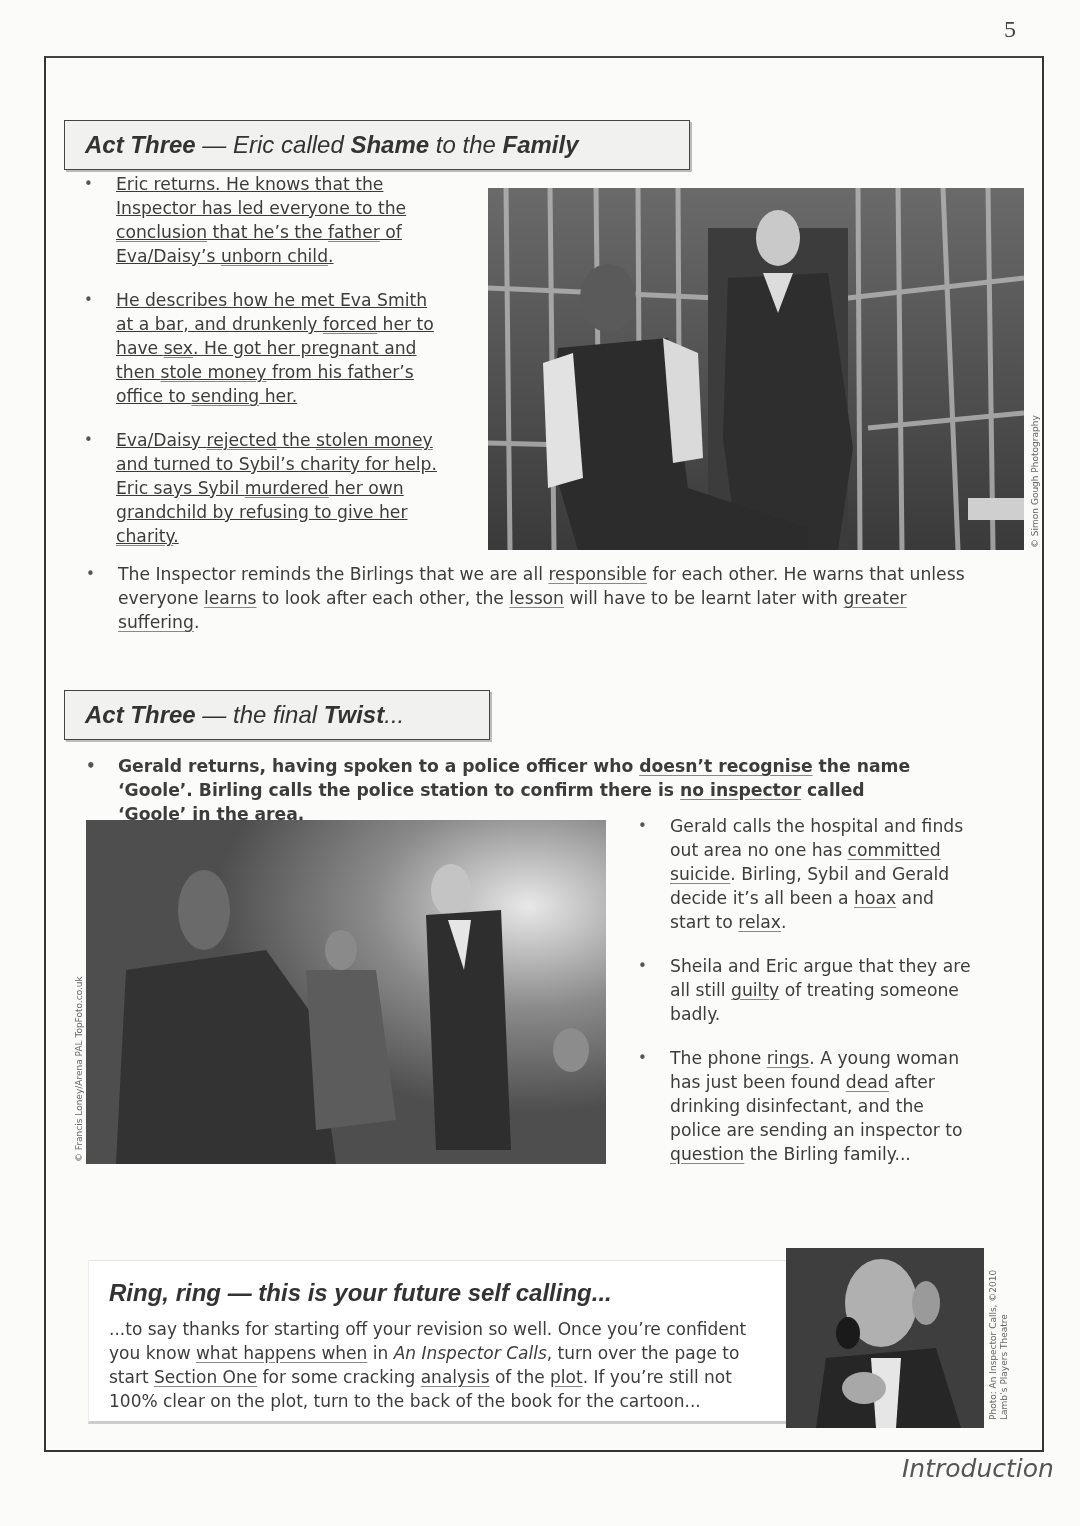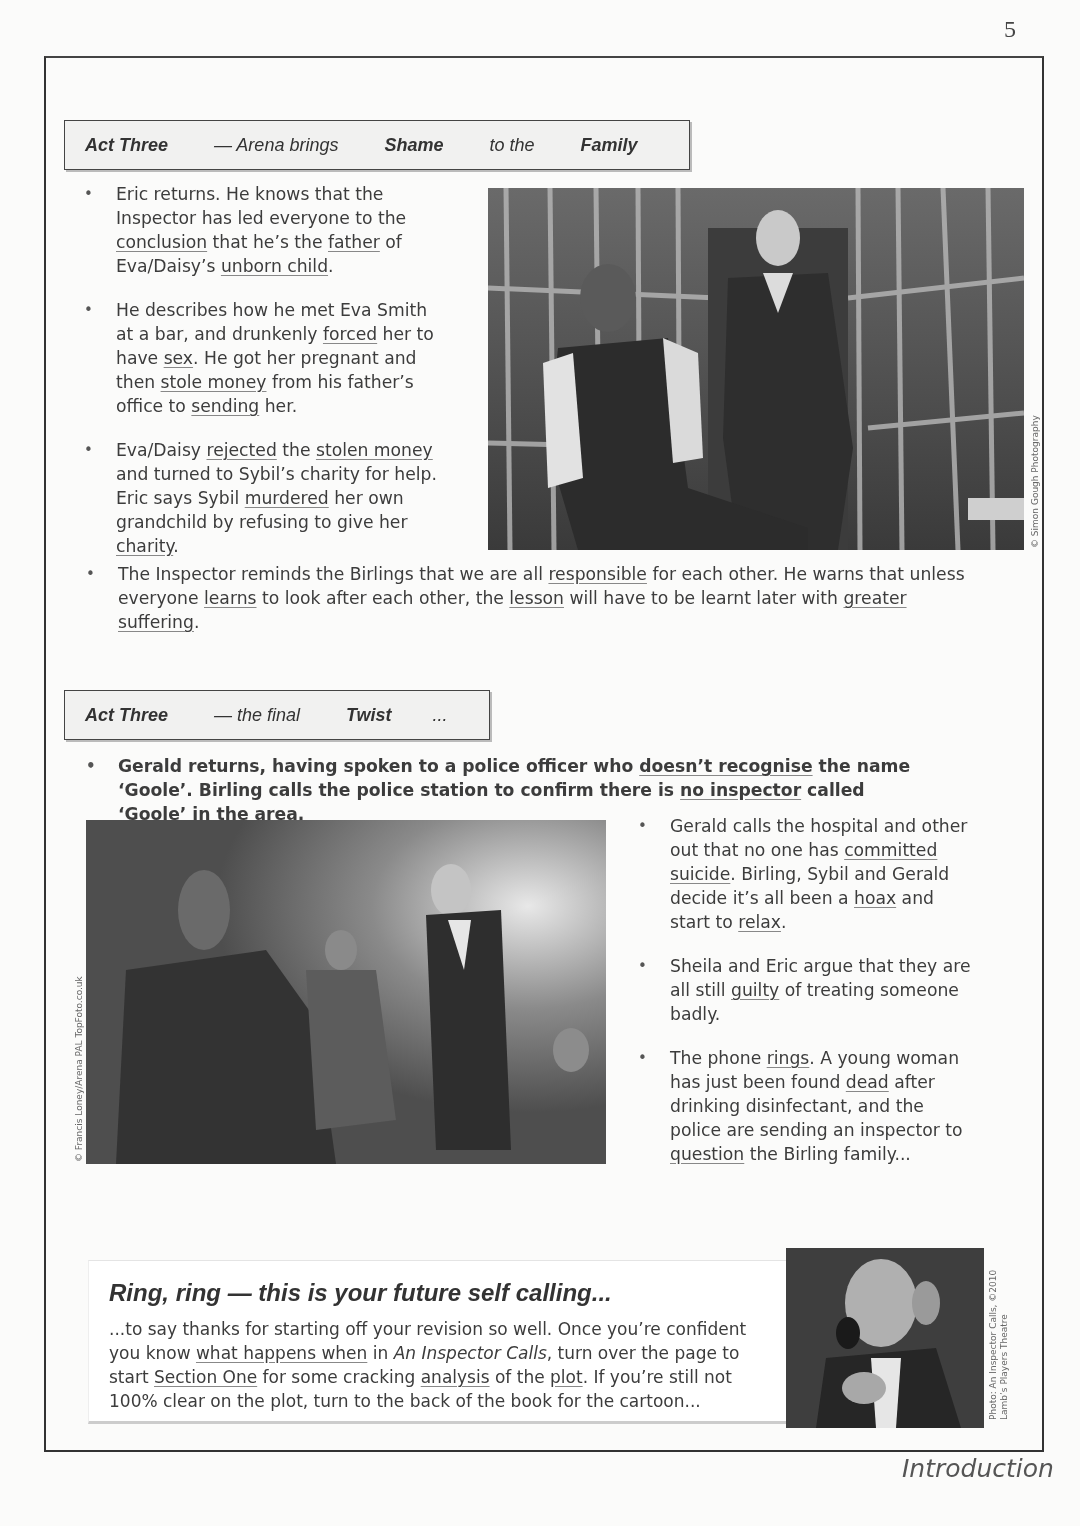--- a/index.html
+++ b/index.html
@@ -13,22 +13,22 @@
     font-family: "Liberation Serif", serif; font-size: 24px; color: #444;
   }
   .frame {
     position: absolute; left: 44px; top: 56px; width: 1000px; height: 1396px;
     border: 2px solid #333; border-top-color: #444; box-sizing: border-box;
   }
   .section-title {
     position: absolute; background: #f1f1f0;
     border: 1.5px solid #444; box-shadow: 2px 2px 0 #bbb;
     font-family: "Liberation Sans", sans-serif; font-style: italic;
-    font-size: 18px; color: #333; padding: 0 12px 0 20px; box-sizing: border-box;
-    display: flex; align-items: center; white-space: nowrap; gap: 41px;
+    font-size: 24px; color: #333; padding: 0 12px 0 20px; box-sizing: border-box;
+    display: flex; align-items: center; white-space: nowrap;
   }
   .section-title b { font-weight: bold; }
   .section-title .light { font-weight: normal; }
   .bullets { position: absolute; margin: 0; padding: 0; list-style: none; }
   .bullets li {
     position: relative; padding-left: 34px; font-size: 17.2px; line-height: 24px;
     color: #3c3c3c; margin-bottom: 20px;
   }
   .bullets li::before {
     content: "•"; position: absolute; left: 2px; top: 0; color: #555; font-size: 15px;
@@ -63,27 +63,27 @@
 </style>
 </head>
 <body>
 
 <div class="page-number">5</div>
 
 <div class="frame"></div>
 
 <div class="section-title" style="left:64px; top:120px; width:626px; height:50px;">
   <b>Act Three</b>
-  <span class="light" style="white-space:pre"> — Arena brings </span>
+  <span class="light" style="white-space:pre"> — Eric called </span>
   <b>Shame</b>
   <span class="light" style="white-space:pre"> to the </span>
   <b>Family</b>
 </div>
 
-<ul class="bullets" id="s1-bullets" style="left:82px; top:182px; width:360px;">
+<ul class="bullets" id="s1-bullets" style="left:82px; top:172px; width:360px;text-decoration:underline;">
     <li><span>Eric returns.  He knows that the Inspector has led everyone to the </span><u>conclusion</u><span> that he’s the </span><u>father</u><span> of Eva/Daisy’s </span><u>unborn child</u><span>.</span></li>
     <li><span>He describes how he met Eva Smith at a bar, and drunkenly </span><u>forced</u><span> her to have </span><u>sex</u><span>.  He got her pregnant and then </span><u>stole money</u><span> from his father’s office to </span><u>sending</u><span> her.</span></li>
     <li><span>Eva/Daisy </span><u>rejected</u><span> the </span><u>stolen money</u><span> and turned to Sybil’s charity for help.  Eric says Sybil </span><u>murdered</u><span> her own grandchild by refusing to give her </span><u>charity</u><span>.</span></li>
   </ul>
 
 <div class="photo" style="left:488px; top:188px; width:536px; height:362px; background:#4a4a4a;">
   <svg width="536" height="362" viewBox="0 0 536 362">
     <defs>
       <linearGradient id="g1" x1="0" y1="0" x2="0" y2="1">
         <stop offset="0" stop-color="#6a6a6a"></stop>
@@ -152,21 +152,21 @@
     <path d="M220 150 L290 150 L310 300 L230 310 Z" fill="#5c5c5c"></path>
     <ellipse cx="365" cy="70" rx="20" ry="26" fill="#c4c4c4"></ellipse>
     <path d="M340 95 L415 90 L425 330 L350 330 Z" fill="#2e2e2e"></path>
     <path d="M362 100 L385 100 L378 150 Z" fill="#e6e6e6"></path>
     <ellipse cx="485" cy="230" rx="18" ry="22" fill="#8c8c8c"></ellipse>
   </svg>
 </div>
 <div class="credit" style="left:74px; top:1162px; transform: rotate(-90deg);">© Francis Loney/Arena PAL  TopFoto.co.uk</div>
 
 <ul class="bullets" id="s2-bullets" style="left:636px; top:814px; width:340px;">
-    <li><span>Gerald calls the hospital and other out that no one has </span><u>committed suicide</u><span>.  Birling, Sybil and Gerald decide it’s all been a </span><u>hoax</u><span> and start to </span><u>relax</u><span>.</span></li>
+    <li><span>Gerald calls the hospital and finds out area no one has </span><u>committed suicide</u><span>.  Birling, Sybil and Gerald decide it’s all been a </span><u>hoax</u><span> and start to </span><u>relax</u><span>.</span></li>
     <li><span>Sheila and Eric argue that they are all still </span><u>guilty</u><span> of treating someone badly.</span></li>
     <li><span>The phone </span><u>rings</u><span>.  A young woman has just been found </span><u>dead</u><span> after drinking disinfectant, and the police are sending an inspector to </span><u>question</u><span> the Birling family...</span></li>
   </ul>
 
 <div class="tip-box">
   <div class="tip-title">Ring, ring — this is your future self calling...</div>
   <div class="tip-body" id="tip-body"><span>...to say thanks for starting off your revision so well.  Once you’re confident you know </span><u>what happens when</u><span> in </span><i>An Inspector Calls</i><span>, turn over the page to start </span><u>Section One</u><span> for some cracking </span><u>analysis</u><span> of the </span><u>plot</u><span>.  If you’re still not 100% clear on the plot, turn to the back of the book for the cartoon...</span></div>
 </div>
 
 <div class="photo" style="left:786px; top:1248px; width:198px; height:180px; background:#3a3a3a;">

